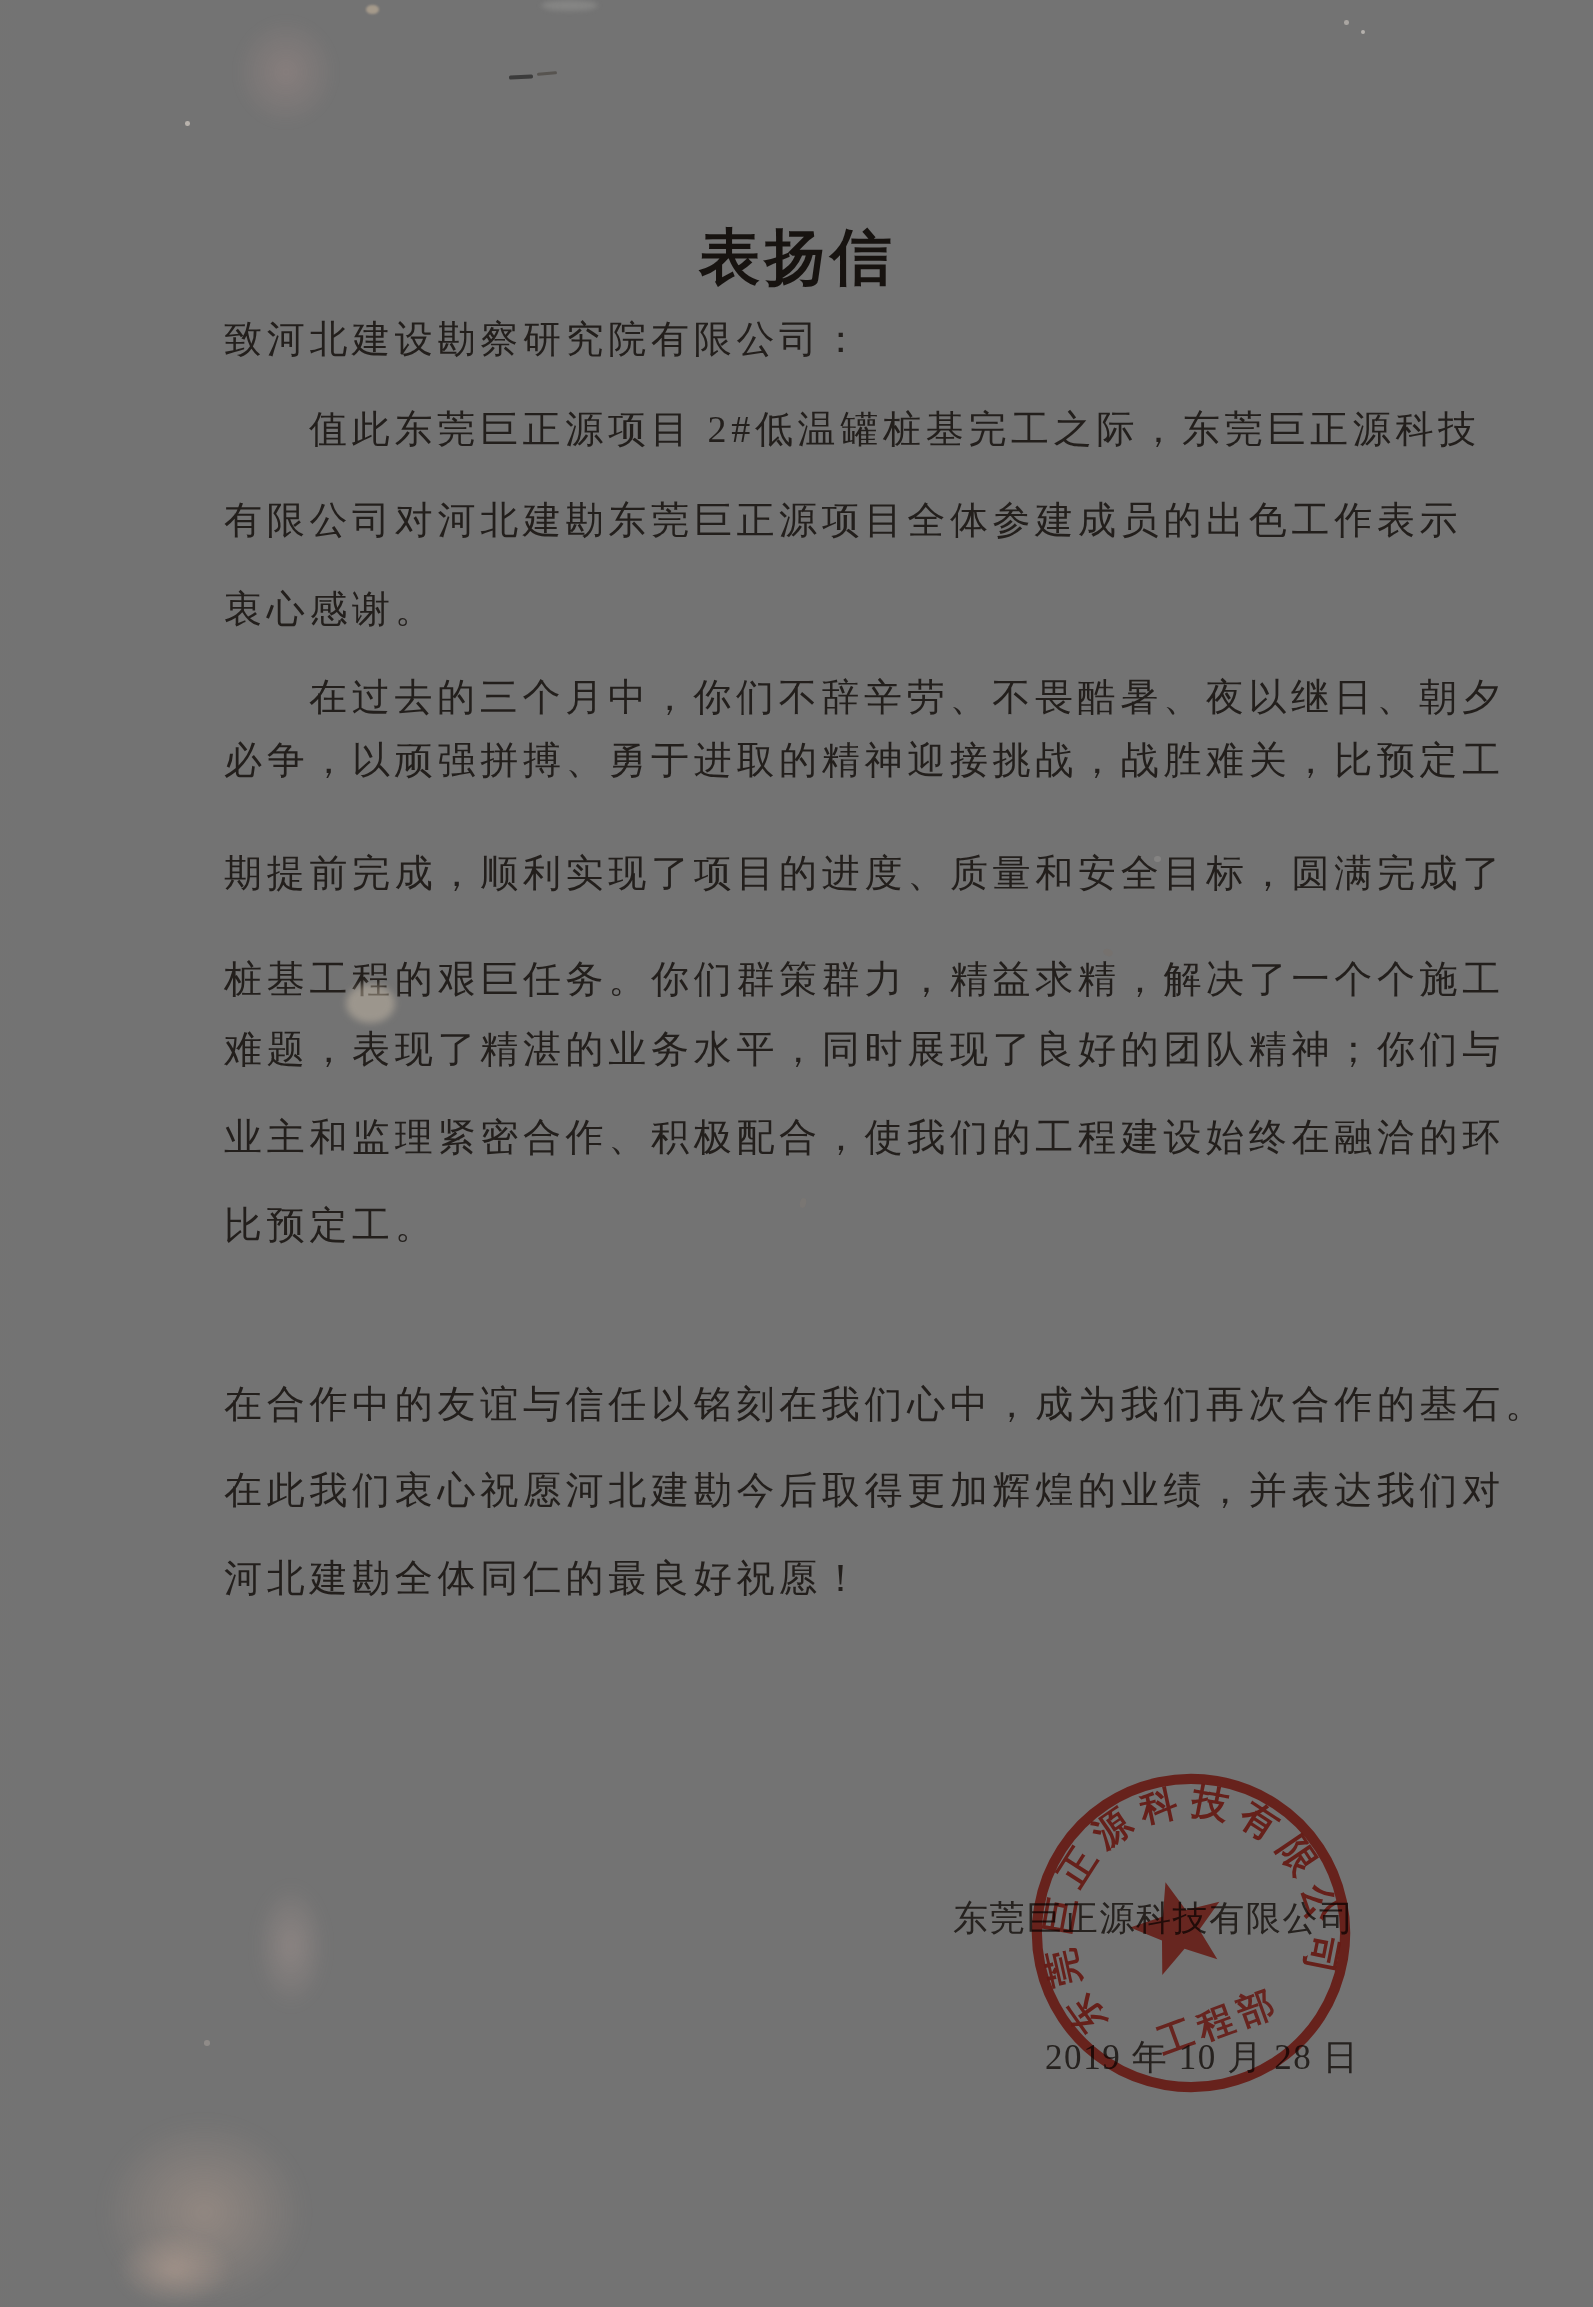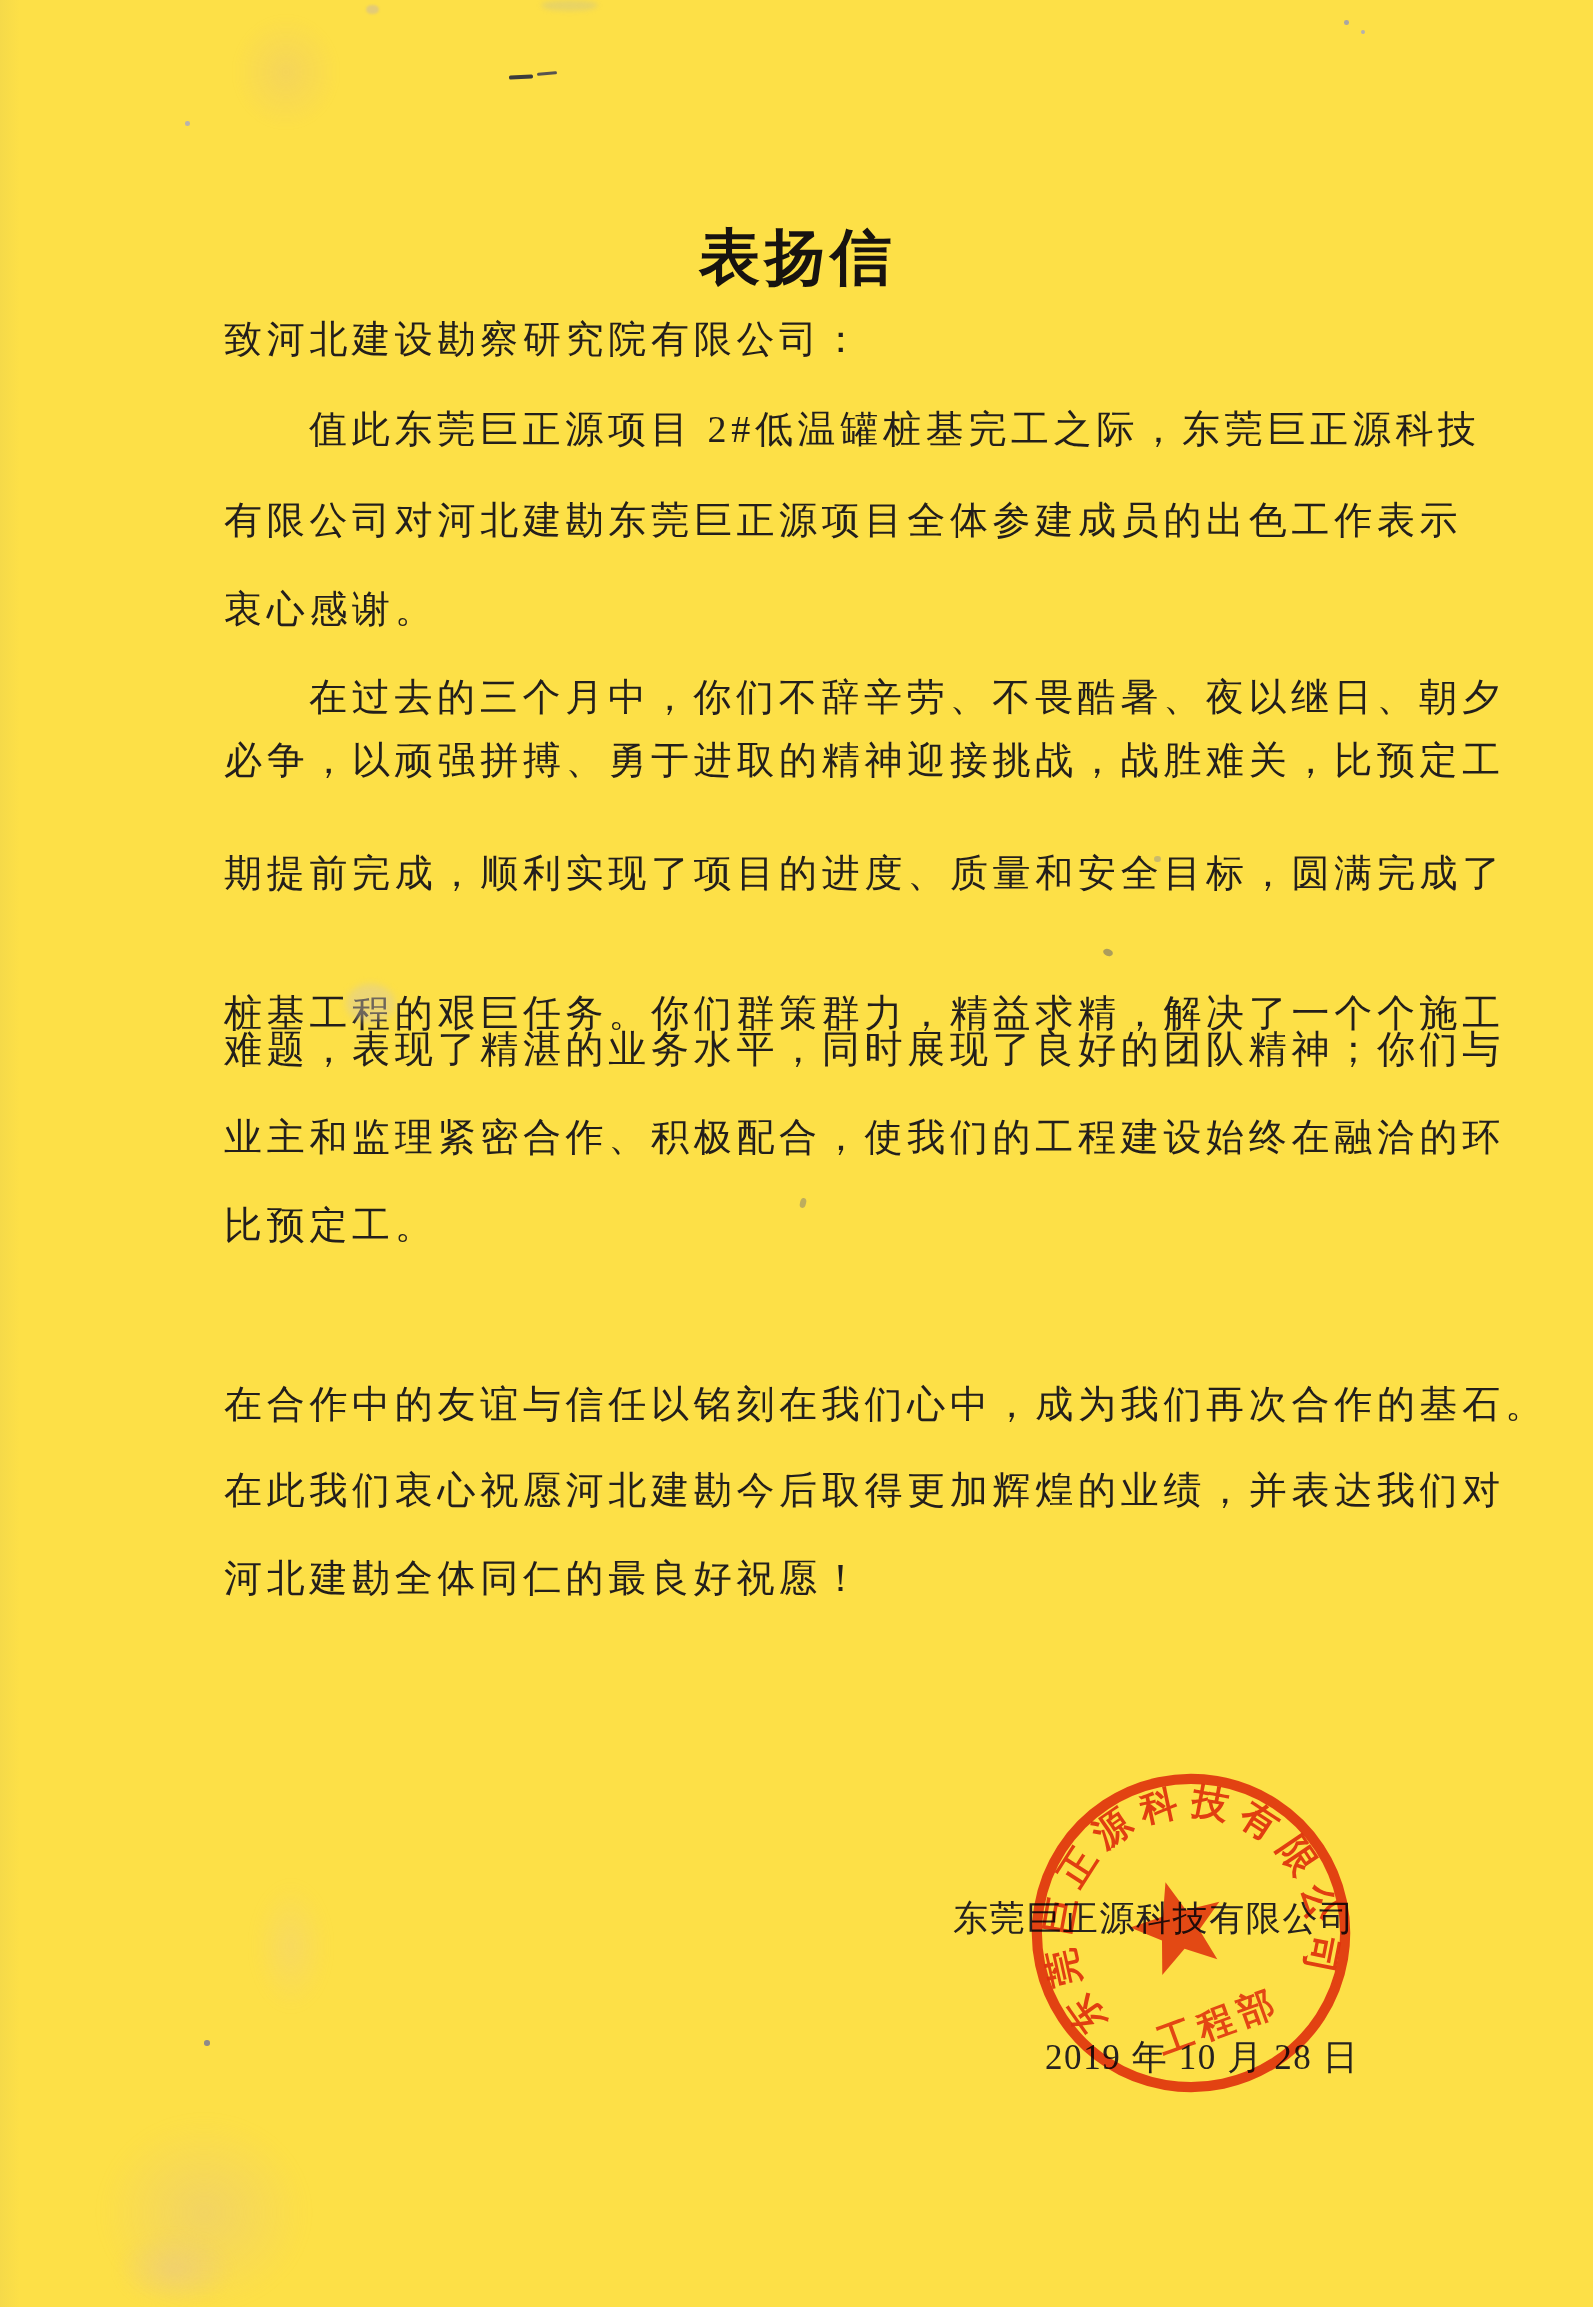--- a/index.html
+++ b/index.html
@@ -1,19 +1,19 @@
 <!DOCTYPE html>
 <html style="font-size:12.6px"><head>
 <meta charset="utf-8">
 <style>
   html,body{margin:0;padding:0;background:#e9e9e9;}
   .page{
     position:relative;
     width:1594px;height:2307px;
-    background:#fde047;
+    background:#737373;
     overflow:hidden;
     font-family:"Liberation Serif","DejaVu Serif",serif;
     color:#201c19;
   }
   .title{
     position:absolute;top:217px;left:699px;
     font-size:61px;font-weight:bold;letter-spacing:4.7px;
     white-space:nowrap;color:#171310;
   }
   .ln{
@@ -63,21 +63,21 @@
 
   <div class="ln" style="top:318px">致河北建设勘察研究院有限公司：</div>
 
   <div class="ln indent" style="top:408px">值此东莞巨正源项目 2#低温罐桩基完工之际，东莞巨正源科技</div>
   <div class="ln" style="top:499px">有限公司对河北建勘东莞巨正源项目全体参建成员的出色工作表示</div>
   <div class="ln" style="top:588px">衷心感谢。</div>
 
   <div class="ln indent" style="top:676px">在过去的三个月中，你们不辞辛劳、不畏酷暑、夜以继日、朝夕</div>
   <div class="ln" style="top:739px">必争，以顽强拼搏、勇于进取的精神迎接挑战，战胜难关，比预定工</div>
   <div class="ln" style="top:852px">期提前完成，顺利实现了项目的进度、质量和安全目标，圆满完成了</div>
-  <div class="ln" style="top:992px">桩基工程的艰巨任务。你们群策群力，精益求精，解决了一个个施工</div>
+  <div class="ln" style="top:958px">桩基工程的艰巨任务。你们群策群力，精益求精，解决了一个个施工</div>
   <div class="ln" style="top:1028px">难题，表现了精湛的业务水平，同时展现了良好的团队精神；你们与</div>
   <div class="ln" style="top:1116px">业主和监理紧密合作、积极配合，使我们的工程建设始终在融洽的环</div>
   <div class="ln" style="top:1204px">比预定工。</div>
 
   <div class="ln" style="top:1383px">在合作中的友谊与信任以铭刻在我们心中，成为我们再次合作的基石。</div>
   <div class="ln" style="top:1469px">在此我们衷心祝愿河北建勘今后取得更加辉煌的业绩，并表达我们对</div>
   <div class="ln" style="top:1557px">河北建勘全体同仁的最良好祝愿！</div>
 
   <div class="sig">东莞巨正源科技有限公司</div>
   <div class="date">2019 年 10 月 28 日</div>

